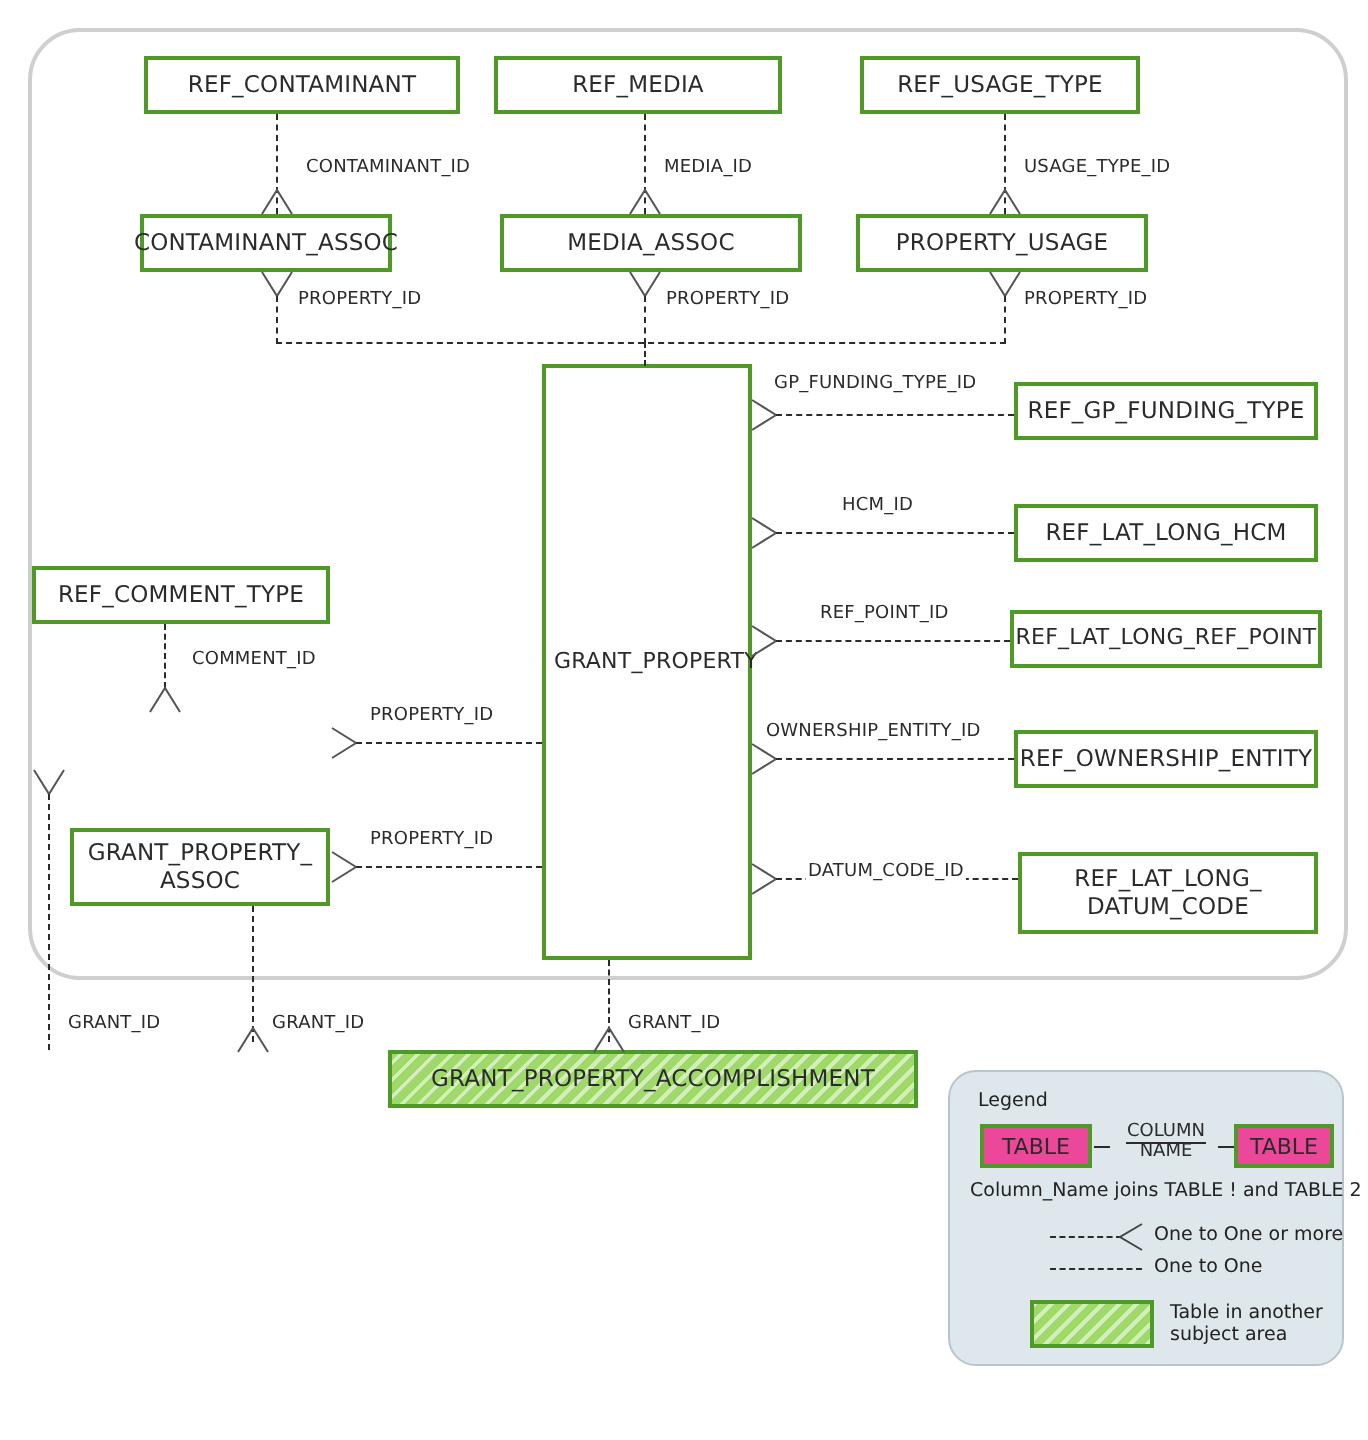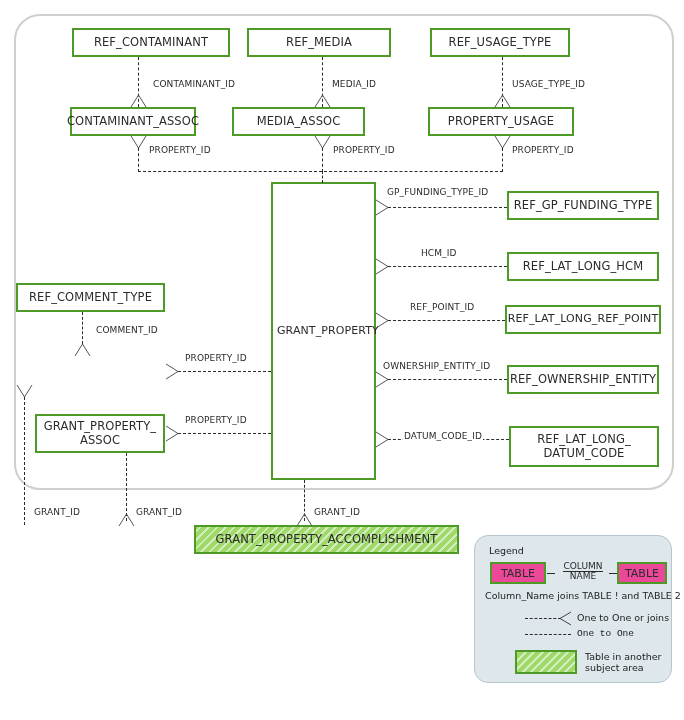--- a/index.html
+++ b/index.html
@@ -159,21 +159,21 @@
   <div class="subject-area" style="left:14px; top:14px; width:660px; height:476px;"></div>
 
   <div class="entity" style="left:72px; top:28px; width:158px; height:29px;">REF_CONTAMINANT</div>
 
   <div class="entity" style="left:247px; top:28px; width:144px; height:29px;">REF_MEDIA</div>
 
   <div class="entity" style="left:430px; top:28px; width:140px; height:29px;">REF_USAGE_TYPE</div>
 
   <div class="entity" style="left:70px; top:107px; width:126px; height:29px;">CONTAMINANT_ASSOC</div>
 
-  <div class="entity" style="left:232px; top:107px; width:133px; height:29px;">MEDIA_ASSOC</div>
+  <div class="entity" style="left:250px; top:107px; width:151px; height:29px;">MEDIA_ASSOC</div>
 
   <div class="entity" style="left:428px; top:107px; width:146px; height:29px;">PROPERTY_USAGE</div>
 
   <div class="entity tall" style="left:271px; top:182px; width:105px; height:298px; font-size:11px;">GRANT_PROPERTY</div>
 
   <div class="entity" style="left:507px; top:191px; width:152px; height:29px;">REF_GP_FUNDING_TYPE</div>
 
   <div class="entity" style="left:507px; top:252px; width:152px; height:29px;">REF_LAT_LONG_HCM</div>
 
   <div class="entity" style="left:505px; top:305px; width:156px; height:29px; font-size:11px;">REF_LAT_LONG_REF_POINT</div>
@@ -313,23 +313,23 @@
     <div class="legend-dash" style="left:134px; top:37px; width:8px; border-top-style:solid;"></div>
 
     <div class="legend-table" style="left:142px; top:26px; width:50px; height:22px;">TABLE</div>
 
     <div class="legend-caption" style="left:10px; top:54px;">Column_Name joins TABLE ! and TABLE 2</div>
 
     <div class="legend-dash" style="left:50px; top:82px; width:36px;"></div>
     <svg class="foot" style="left:84px; top:75px;" width="13" height="15" viewBox="0 0 13 15">
       <path d="M12 1 L1 7.5 L12 14" fill="none" stroke="#444" stroke-width="1"></path>
     </svg>
-    <div class="legend-caption" style="left:102px; top:76px;">One to One or joins</div>
+    <div class="legend-caption" style="left:102px; top:76px;">One to One or more</div>
 
     <div class="legend-dash" style="left:50px; top:98px; width:46px;"></div>
-    <div class="legend-caption" style="left:102px; top:92px;font-family:Liberation Mono, monospace;">One to One</div>
+    <div class="legend-caption" style="left:102px; top:92px;">One to One</div>
 
     <div class="legend-swatch" style="left:40px; top:114px; width:62px; height:24px;"></div>
     <div class="legend-note" style="left:110px; top:115px;">Table in another
 subject area</div>
   </div>
 
 </div>
 
 </body></html>

